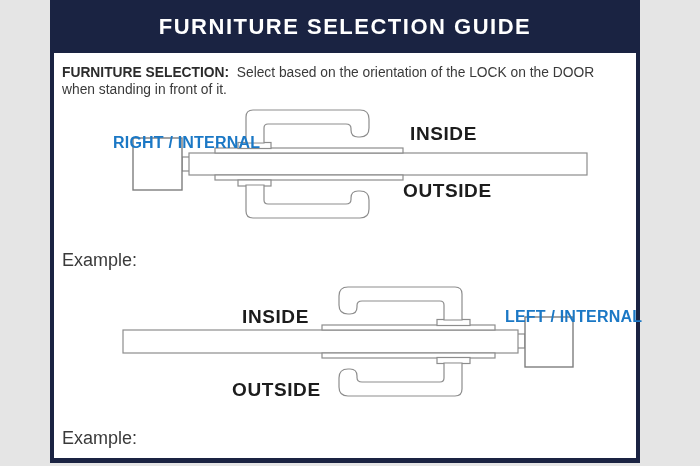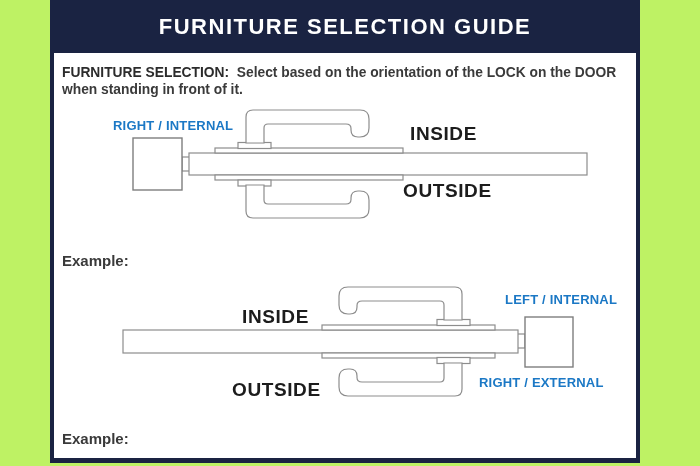--- a/index.html
+++ b/index.html
@@ -1,47 +1,47 @@
 <!DOCTYPE html>
 <html><head>
 <meta charset="utf-8">
 <style>
   html,body{margin:0;padding:0;background:#ffffff;}
   .stage{
-    position:relative;width:700px;height:466px;background:#bef264;overflow:hidden;
+    position:relative;width:700px;height:466px;background:#e5e5e5;overflow:hidden;
     font-family:"Liberation Sans","DejaVu Sans",sans-serif;
   }
   .panel-header{
     position:absolute;left:50px;top:0;width:590px;height:53px;
     background:#1a2342;display:flex;align-items:center;justify-content:center;
   }
   .panel-title{
     color:#ffffff;font-size:22px;font-weight:bold;letter-spacing:1.5px;white-space:nowrap;
   }
   .panel-body{
     position:absolute;left:50px;top:53px;width:590px;height:410px;
     box-sizing:border-box;background:#ffffff;
     border-left:4px solid #1a2342;border-right:4px solid #1a2342;border-bottom:5px solid #1a2342;
   }
   .art{position:absolute;left:0;top:0;width:700px;height:466px;}
   .art rect,.art path{fill:#ffffff;stroke:#8d8d8d;stroke-width:1.2;}
   .art .lockbox{stroke:#7e7e7e;stroke-width:1.4;}
-  .txt{position:absolute;white-space:pre-wrap;font-weight:bold;}
+  .txt{position:absolute;white-space:pre-wrap;}
   .intro{
     left:62px;top:65px;width:570px;font-size:13.8px;line-height:16.5px;color:#3a3a3a;
   }
   .intro b{color:#2b2b2b;}
   .example{
-    left:62px;width:575px;font-size:15px;line-height:15.6px;color:#3a3a3a;
+    left:62px;width:575px;font-size:18px;line-height:15.6px;color:#3a3a3a;
   }
   .example b{color:#262626;}
   .ex1{top:222px;}
   .ex2{top:400px;}
   .lbl-blue{
-    color:#1b78c5;font-weight:bold;font-size:13px;letter-spacing:0.2px;white-space:nowrap;
+    color:#1b78c5;font-weight:bold;font-size:16px;letter-spacing:0.2px;white-space:nowrap;margin-top:16px;
   }
   .lbl-big{
     color:#1c1c1c;font-weight:bold;font-size:19px;letter-spacing:0.6px;white-space:nowrap;
   }
 </style>
 </head>
 <body>
 
 <div class="stage">
 
@@ -85,21 +85,20 @@
   <div class="txt lbl-big" style="left:410px;top:123px;">INSIDE</div>
   <div class="txt lbl-big" style="left:403px;top:180px;">OUTSIDE</div>
 
   <div class="txt example ex1">
     <div>Example:</div>
   </div>
 
   <div class="txt lbl-big" style="left:242px;top:306px;">INSIDE</div>
   <div class="txt lbl-big" style="left:232px;top:379px;">OUTSIDE</div>
   <div class="txt lbl-blue" style="left:477px;top:292px;padding-left:28px;">LEFT / INTERNAL</div>
-  <div class="txt lbl-blue" style="left:479px;top:375px;">RIGHT / EXTERNAL</div>
 
   <div class="txt example ex2">
     <div>Example:</div>
     
     
   </div>
 
 </div>
 
 </body></html>

